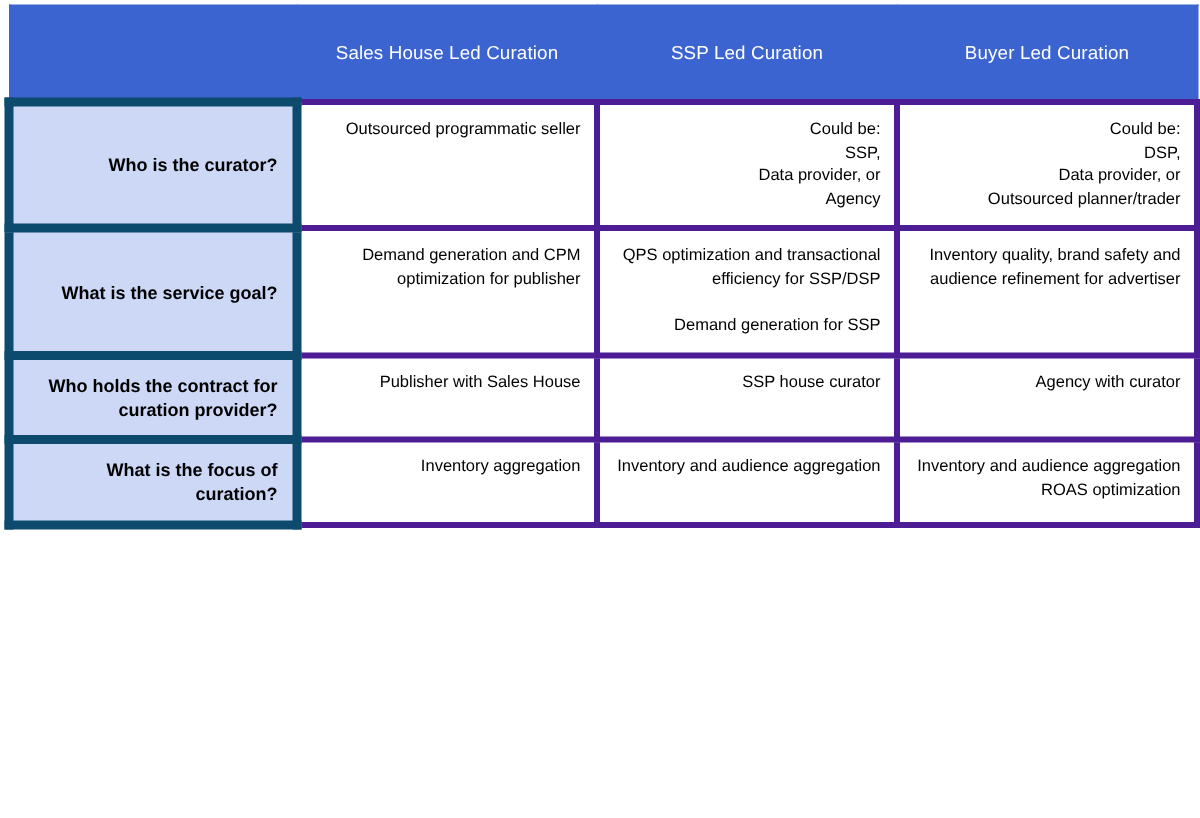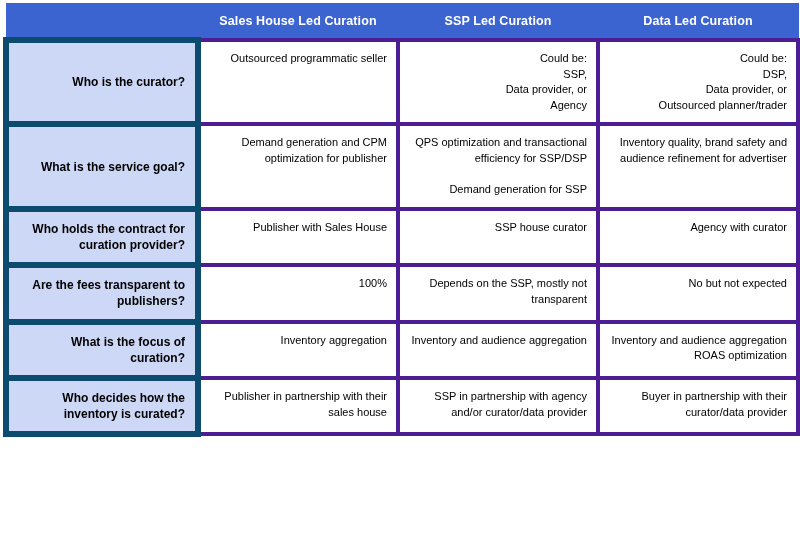--- a/index.html
+++ b/index.html
@@ -26,24 +26,24 @@
   }
   table.curation-table col.c0 { width: 192px; }
   table.curation-table col.c1 { width: 200px; }
   table.curation-table col.c2 { width: 200px; }
   table.curation-table col.c3 { width: 200px; }
 
   thead th {
     background: #3c64d0;
     color: #ffffff;
     font-size: 12.5px;
-    font-weight: bold;
+    font-weight: normal;
     text-align: center;
     vertical-align: middle;
-    padding: 10px 8px;
+    padding: 24px 8px;
     border: 1px solid #3c64d0;
     letter-spacing: 0.1px;
   }
   thead th.corner {
     background: #3c64d0;
     border: 1px solid #3c64d0;
   }
   tbody th.rowhead {
     background: #ccd8f5;
     color: #000000;
@@ -77,21 +77,21 @@
       <col class="c0">
       <col class="c1">
       <col class="c2">
       <col class="c3">
     </colgroup>
     <thead>
       <tr>
         <th class="corner"></th>
         <th>Sales House Led Curation</th>
         <th>SSP Led Curation</th>
-        <th>Data Led Curation</th>
+        <th>Buyer Led Curation</th>
       </tr>
     </thead>
     <tbody>
       <tr>
         <th class="rowhead">Who is the curator?</th>
         <td>Outsourced programmatic seller</td>
         <td>Could be:
 SSP,
 Data provider, or
 Agency</td>
@@ -108,33 +108,21 @@
 Demand generation for SSP</td>
         <td>Inventory quality, brand safety and audience refinement for advertiser</td>
       </tr>
       <tr>
         <th class="rowhead">Who holds the contract for curation provider?</th>
         <td>Publisher with Sales House</td>
         <td>SSP house curator</td>
         <td>Agency with curator</td>
       </tr>
       <tr>
-        <th class="rowhead">Are the fees transparent to publishers?</th>
-        <td>100%</td>
-        <td>Depends on the SSP, mostly not transparent</td>
-        <td>No but not expected</td>
-      </tr>
-      <tr>
         <th class="rowhead">What is the focus of curation?</th>
         <td>Inventory aggregation</td>
         <td>Inventory and audience aggregation</td>
         <td>Inventory and audience aggregation
 ROAS optimization</td>
       </tr>
-      <tr>
-        <th class="rowhead">Who decides how the inventory is curated?</th>
-        <td>Publisher in partnership with their sales house</td>
-        <td>SSP in partnership with agency and/or curator/data provider</td>
-        <td>Buyer in partnership with their curator/data provider</td>
-      </tr>
     </tbody>
   </table>
 </div>
 
 </body></html>

